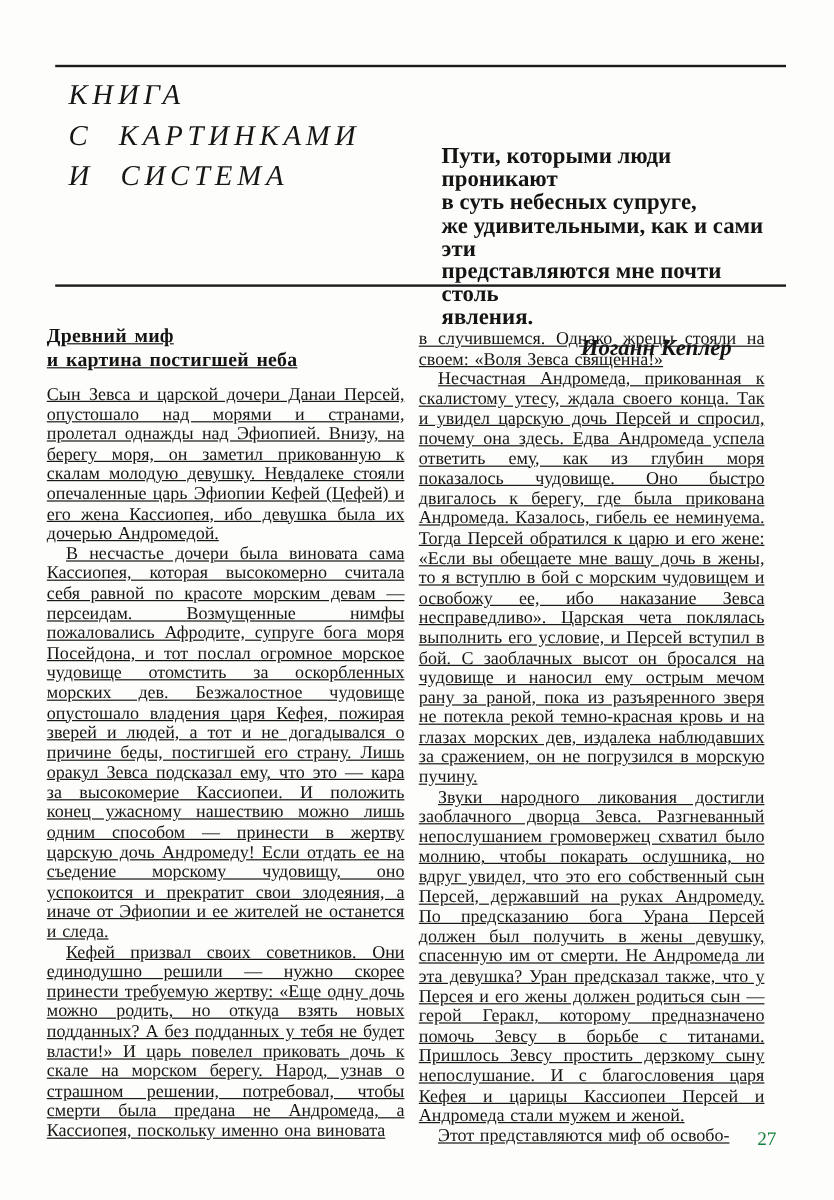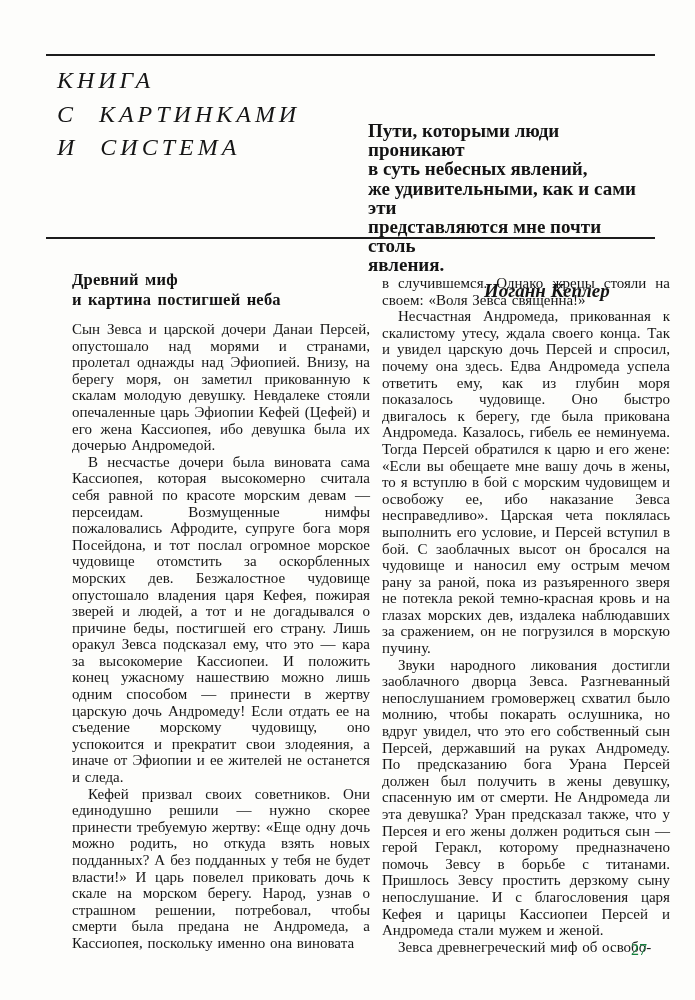--- a/index.html
+++ b/index.html
@@ -57,25 +57,26 @@
   .epigraph-author {
     margin-top: 6px;
     margin-left: 116px;
     font-style: italic;
     font-weight: 700;
     white-space: nowrap;
   }
 
   .columns {
     position: absolute;
-    left: 72px;
+    left: 39px;
     top: 270px;
     width: 598px;
     display: flex;
     gap: 12px;
+    text-decoration: underline;
   }
   .col { min-width: 0; }
   .col-left  { width: 298px; }
   .col-right { width: 288px; padding-top: 5px; }
 
   .heading {
     margin: 0 0 11px 0;
     font-size: 16.5px;
     font-weight: 700;
     line-height: 20px;
@@ -112,21 +113,21 @@
   <div class="rule rule-top"></div>
 
   <h1 class="title">
     <span class="title-line">КНИГА</span>
     <span class="title-line">С  КАРТИНКАМИ</span>
     <span class="title-line">И  СИСТЕМА</span>
   </h1>
 
   <div class="epigraph">
     <span class="epigraph-line">Пути, которыми люди проникают</span>
-    <span class="epigraph-line">в суть небесных явлений,</span>
+    <span class="epigraph-line">в суть небесных супруге,</span>
     <span class="epigraph-line">же удивительными, как и сами эти</span>
     <span class="epigraph-line">представляются мне почти столь</span>
     <span class="epigraph-line">явления.</span>
     <div class="epigraph-author">Иоганн Кеплер</div>
   </div>
 
   <div class="rule rule-mid"></div>
 
   <div class="columns">
 
@@ -137,20 +138,20 @@
       </h2>
       <p class="para no-indent">Сын Зевса и царской дочери Данаи Персей, опустошало над морями и странами, пролетал однажды над Эфиопией. Внизу, на берегу моря, он заметил прикованную к скалам молодую девушку. Невдалеке стояли опечаленные царь Эфиопии Кефей (Цефей) и его жена Кассиопея, ибо девушка была их дочерью Андромедой.</p>
       <p class="para">В несчастье дочери была виновата сама Кассиопея, которая высокомерно считала себя равной по красоте морским девам — персеидам. Возмущенные нимфы пожаловались Афродите, супруге бога моря Посейдона, и тот послал огромное морское чудовище отомстить за оскорбленных морских дев. Безжалостное чудовище опустошало владения царя Кефея, пожирая зверей и людей, а тот и не догадывался о причине беды, постигшей его страну. Лишь оракул Зевса подсказал ему, что это — кара за высокомерие Кассиопеи. И положить конец ужасному нашествию можно лишь одним способом — принести в жертву царскую дочь Андромеду! Если отдать ее на съедение морскому чудовищу, оно успокоится и прекратит свои злодеяния, а иначе от Эфиопии и ее жителей не останется и следа.</p>
       <p class="para">Кефей призвал своих советников. Они единодушно решили — нужно скорее принести требуемую жертву: «Еще одну дочь можно родить, но откуда взять новых подданных? А без подданных у тебя не будет власти!» И царь повелел приковать дочь к скале на морском берегу. Народ, узнав о страшном решении, потребовал, чтобы смерти была предана не Андромеда, а Кассиопея, поскольку именно она виновата</p>
     </div>
 
     <div class="col col-right">
       <p class="para no-indent">в случившемся. Однако жрецы стояли на своем: «Воля Зевса священна!»</p>
       <p class="para">Несчастная Андромеда, прикованная к скалистому утесу, ждала своего конца. Так и увидел царскую дочь Персей и спросил, почему она здесь. Едва Андромеда успела ответить ему, как из глубин моря показалось чудовище. Оно быстро двигалось к берегу, где была прикована Андромеда. Казалось, гибель ее неминуема. Тогда Персей обратился к царю и его жене: «Если вы обещаете мне вашу дочь в жены, то я вступлю в бой с морским чудовищем и освобожу ее, ибо наказание Зевса несправедливо». Царская чета поклялась выполнить его условие, и Персей вступил в бой. С заоблачных высот он бросался на чудовище и наносил ему острым мечом рану за раной, пока из разъяренного зверя не потекла рекой темно-красная кровь и на глазах морских дев, издалека наблюдавших за сражением, он не погрузился в морскую пучину.</p>
       <p class="para">Звуки народного ликования достигли заоблачного дворца Зевса. Разгневанный непослушанием громовержец схватил было молнию, чтобы покарать ослушника, но вдруг увидел, что это его собственный сын Персей, державший на руках Андромеду. По предсказанию бога Урана Персей должен был получить в жены девушку, спасенную им от смерти. Не Андромеда ли эта девушка? Уран предсказал также, что у Персея и его жены должен родиться сын — герой Геракл, которому предназначено помочь Зевсу в борьбе с титанами. Пришлось Зевсу простить дерзкому сыну непослушание. И с благословения царя Кефея и царицы Кассиопеи Персей и Андромеда стали мужем и женой.</p>
-      <p class="para">Зевса древнегреческий миф об освобо-</p>
+      <p class="para">Этот представляются миф об освобо-</p>
     </div>
 
   </div>
 
   <div class="page-number">27</div>
 
 </div>
 
 </body></html>

